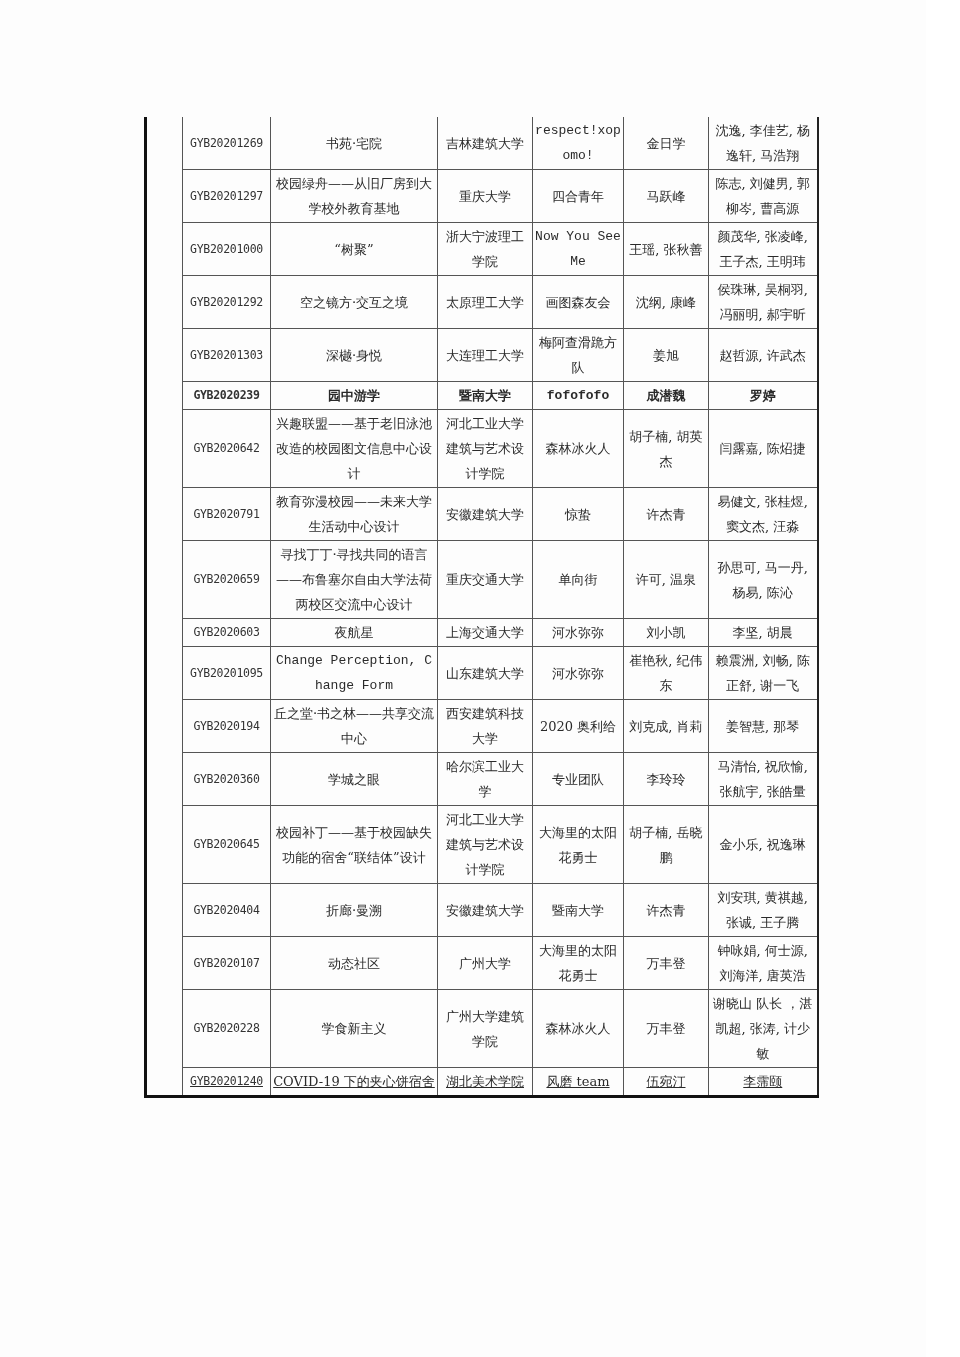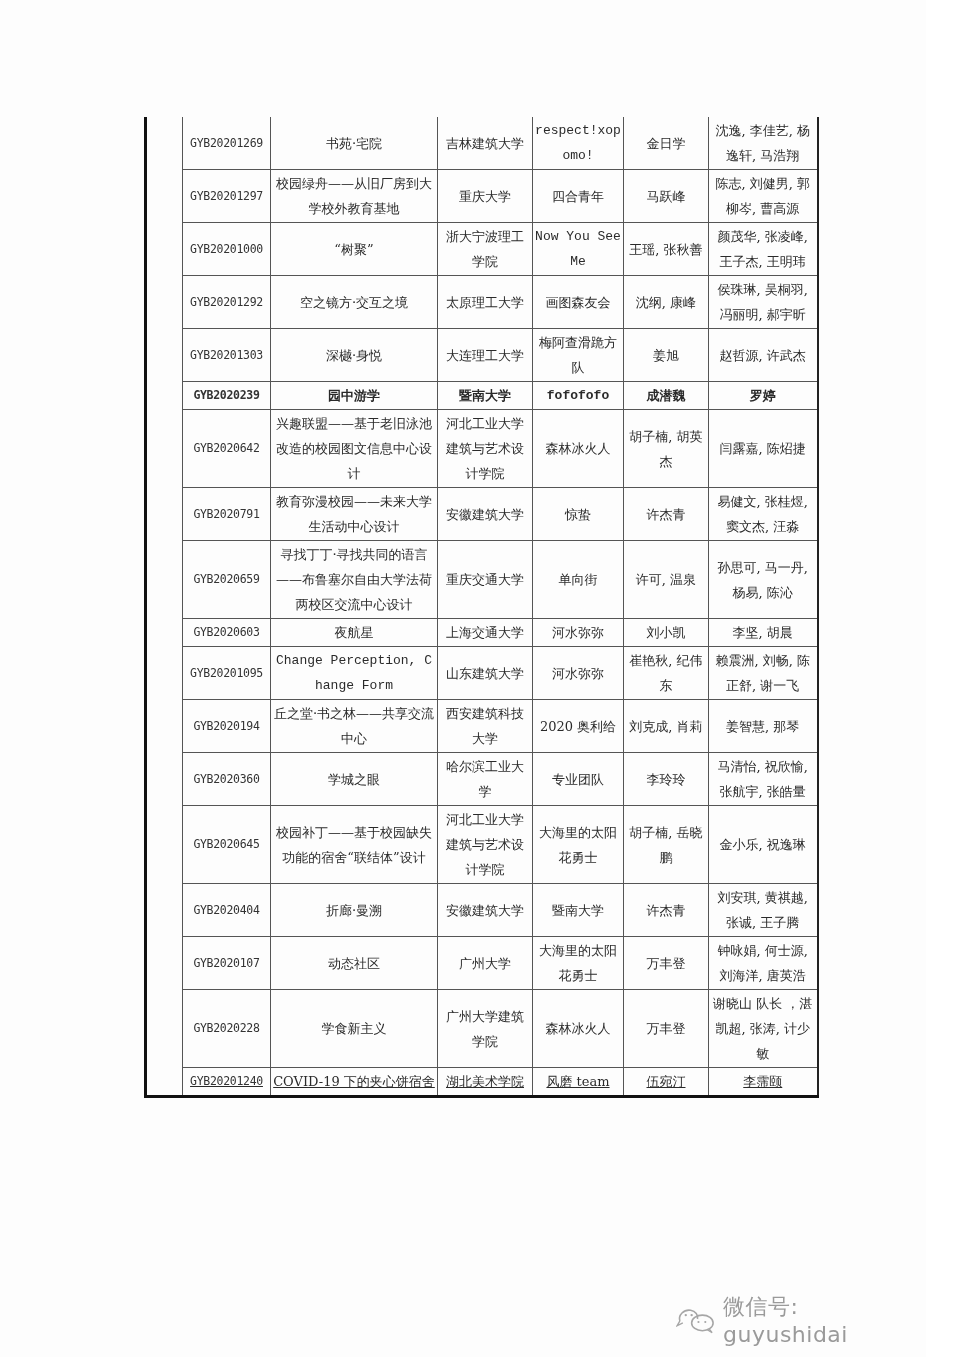--- a/index.html
+++ b/index.html
@@ -250,26 +250,13 @@
             <td>COVID-19 下的夹心饼宿舍</td>
             <td>湖北美术学院</td>
             <td>风磨 team</td>
             <td>伍宛汀</td>
             <td>李霈颐</td>
           </tr>
         </tbody>
     </table>
   </div>
 
-  <div class="watermark">
-    <svg class="wm-icon" viewBox="0 0 42 30">
-      <path d="M4 16 C2 10 8 4 15 5 C20 6 23 10 22 14" fill="none" stroke="#a6a6a6" stroke-width="1.6"></path>
-      <path d="M4 16 L1 21 L7 18" fill="none" stroke="#a6a6a6" stroke-width="1.4"></path>
-      <circle cx="10" cy="10" r="1.2" fill="#a6a6a6"></circle>
-      <circle cx="16" cy="10" r="1.2" fill="#a6a6a6"></circle>
-      <ellipse cx="27" cy="18" rx="11" ry="8" fill="none" stroke="#a6a6a6" stroke-width="1.6"></ellipse>
-      <circle cx="23" cy="17" r="1.1" fill="#a6a6a6"></circle>
-      <circle cx="30" cy="17" r="1.1" fill="#a6a6a6"></circle>
-      <path d="M34 24 L37 28 L32 25" fill="none" stroke="#a6a6a6" stroke-width="1.3"></path>
-    </svg>
-    <span>微信号: guyushidai</span>
-  </div>
 </div>
 
 </body></html>

